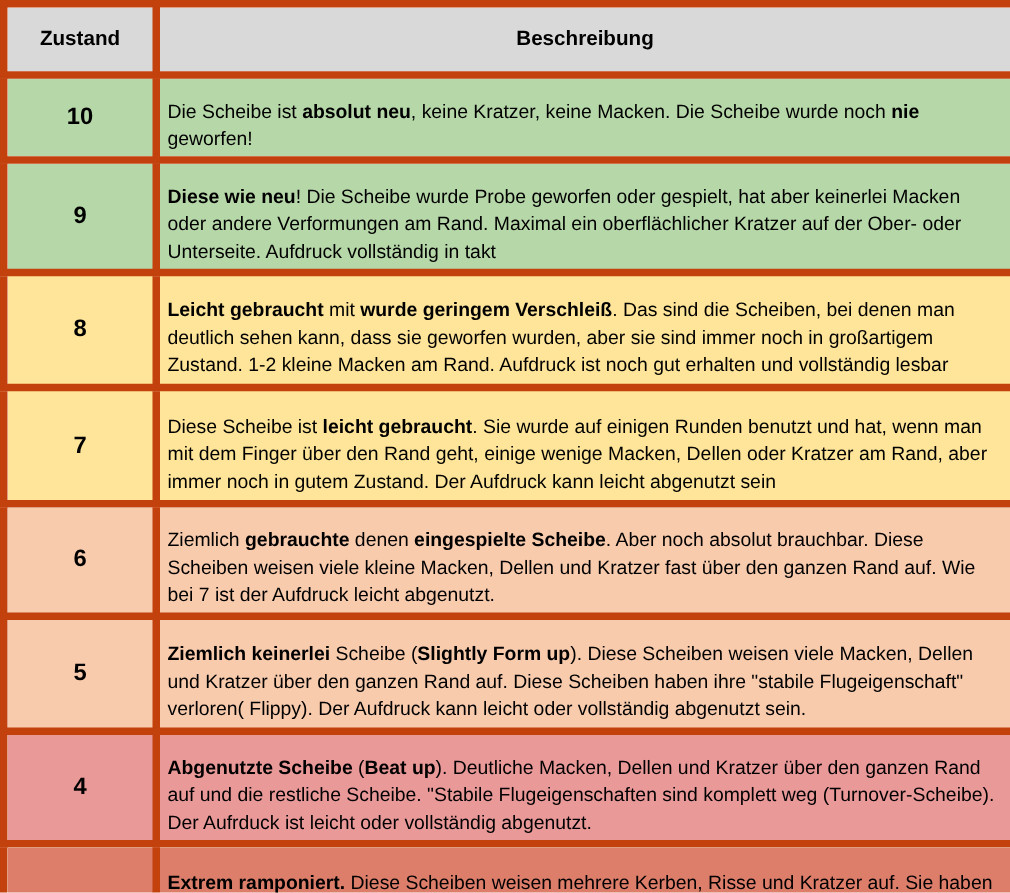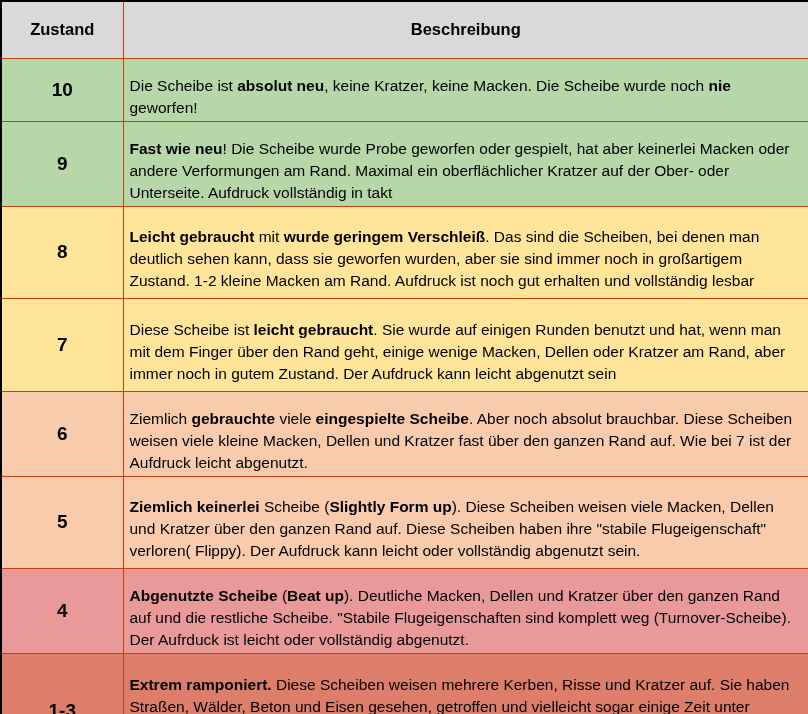--- a/index.html
+++ b/index.html
@@ -17,21 +17,21 @@
     width: 808px;
     height: 714px;
     border-collapse: collapse;
     table-layout: fixed;
     border: 2px solid #000000;
   }
   #condition-table col.col-zustand { width: 122px; }
   #condition-table col.col-beschreibung { width: 686px; }
   #condition-table th,
   #condition-table td {
-    border: 1px solid #c2410c;
+    border: 6px solid #c2410c;
     box-sizing: border-box;
     color: #000000;
     overflow: hidden;
     margin-left: 26px;
   }
   #condition-table thead th {
     height: 57px;
     font-size: 16.5px;
     font-weight: 700;
     text-align: center;
@@ -78,33 +78,33 @@
         <th>Beschreibung</th>
       </tr>
     </thead>
     <tbody>
       <tr style="background-color: rgb(182, 215, 168);">
         <td class="cell-grade">10</td>
         <td class="cell-desc"><span>Die Scheibe ist </span><b>absolut neu</b><span>, keine Kratzer, keine Macken. Die Scheibe wurde noch </span><b>nie</b><span> geworfen!</span></td>
       </tr>
       <tr style="background-color: rgb(182, 215, 168);">
         <td class="cell-grade">9</td>
-        <td class="cell-desc"><b>Fast wie neu</b><span>! Die Scheibe wurde Probe geworfen oder gespielt, hat aber keinerlei Macken oder andere Verformungen am Rand. Maximal ein oberflächlicher Kratzer auf der Ober- oder Unterseite. Aufdruck vollständig in takt</span></td>
+        <td class="cell-desc"><b>Diese wie neu</b><span>! Die Scheibe wurde Probe geworfen oder gespielt, hat aber keinerlei Macken oder andere Verformungen am Rand. Maximal ein oberflächlicher Kratzer auf der Ober- oder Unterseite. Aufdruck vollständig in takt</span></td>
       </tr>
       <tr style="background-color: rgb(255, 229, 153);">
         <td class="cell-grade">8</td>
         <td class="cell-desc"><b>Leicht gebraucht</b><span> mit </span><b>wurde geringem Verschleiß</b><span>. Das sind die Scheiben, bei denen man deutlich sehen kann, dass sie geworfen wurden, aber sie sind immer noch in großartigem Zustand. 1-2 kleine Macken am Rand. Aufdruck ist noch gut erhalten und vollständig lesbar</span></td>
       </tr>
       <tr style="background-color: rgb(255, 229, 153);">
         <td class="cell-grade">7</td>
         <td class="cell-desc"><span>Diese Scheibe ist </span><b>leicht gebraucht</b><span>. Sie wurde auf einigen Runden benutzt und hat, wenn man mit dem Finger über den Rand geht, einige wenige Macken, Dellen oder Kratzer am Rand, aber immer noch in gutem Zustand. Der Aufdruck kann leicht abgenutzt sein</span></td>
       </tr>
       <tr style="background-color: rgb(248, 203, 173);">
         <td class="cell-grade">6</td>
-        <td class="cell-desc"><span>Ziemlich </span><b>gebrauchte</b><span> viele </span><b>eingespielte Scheibe</b><span>. Aber noch absolut brauchbar. Diese Scheiben weisen viele kleine Macken, Dellen und Kratzer fast über den ganzen Rand auf. Wie bei 7 ist der Aufdruck leicht abgenutzt.</span></td>
+        <td class="cell-desc"><span>Ziemlich </span><b>gebrauchte</b><span> denen </span><b>eingespielte Scheibe</b><span>. Aber noch absolut brauchbar. Diese Scheiben weisen viele kleine Macken, Dellen und Kratzer fast über den ganzen Rand auf. Wie bei 7 ist der Aufdruck leicht abgenutzt.</span></td>
       </tr>
       <tr style="background-color: rgb(248, 203, 173);">
         <td class="cell-grade">5</td>
         <td class="cell-desc"><b>Ziemlich keinerlei</b><span> Scheibe (</span><b>Slightly Form up</b><span>). Diese Scheiben weisen viele Macken, Dellen und Kratzer über den ganzen Rand auf. Diese Scheiben haben ihre "stabile Flugeigenschaft" verloren( Flippy). Der Aufdruck kann leicht oder vollständig abgenutzt sein.</span></td>
       </tr>
       <tr style="background-color: rgb(234, 153, 153);">
         <td class="cell-grade">4</td>
         <td class="cell-desc"><b>Abgenutzte Scheibe</b><span> (</span><b>Beat up</b><span>). Deutliche  Macken, Dellen und Kratzer über den ganzen Rand auf und die restliche Scheibe. "Stabile Flugeigenschaften sind komplett weg (Turnover-Scheibe). Der Aufrduck ist leicht oder vollständig abgenutzt.</span></td>
       </tr>
       <tr style="background-color: rgb(221, 126, 107);">

